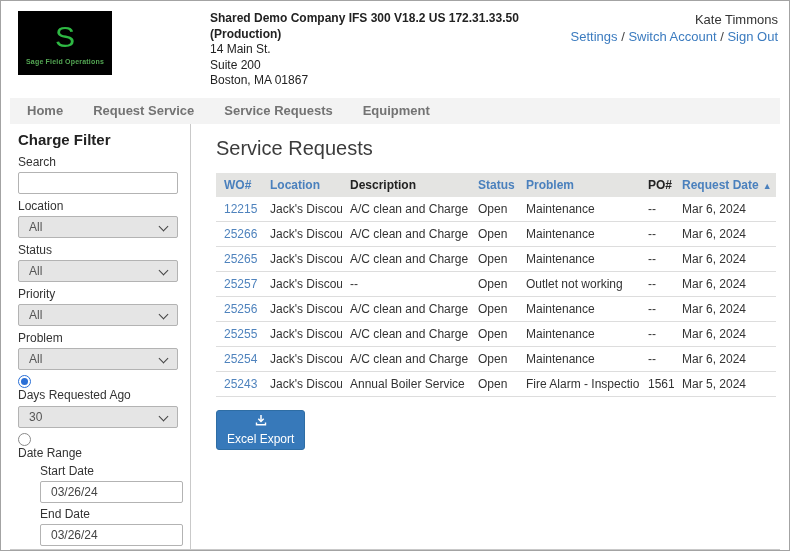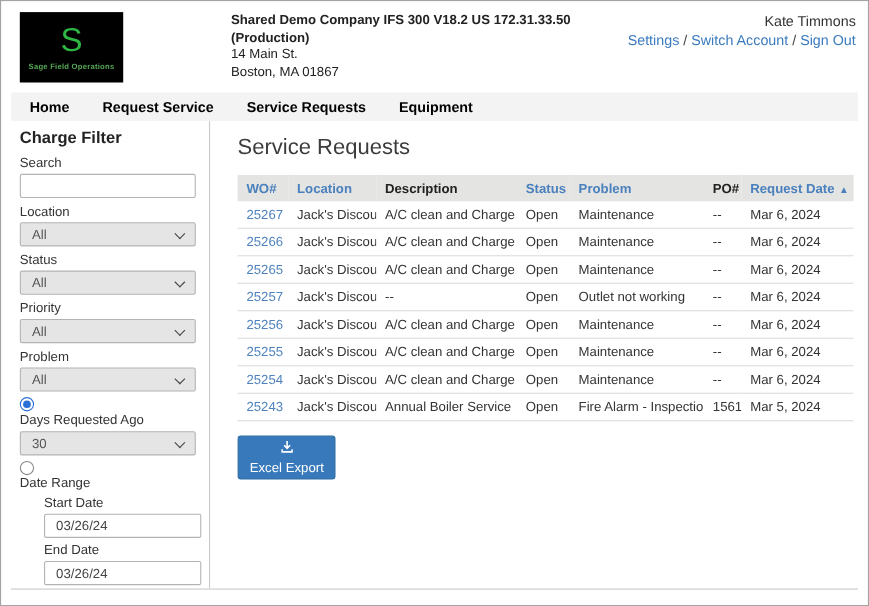--- a/index.html
+++ b/index.html
@@ -15,21 +15,21 @@
   .logo-caption { color:#53a653; font-size:7px; font-weight:bold; margin-top:6px; letter-spacing:.2px; white-space:nowrap; }
   .company { margin-left:98px; font-size:12px; color:#222; line-height:15.5px; }
   .company .bold { font-weight:bold; }
   .user { margin-left:auto; margin-right:2px; text-align:right; font-size:13px; line-height:17px; }
   .user-name { color:#333; }
   .user-links a { color:#3b7bbf; text-decoration:none; cursor:pointer; }
   .user-links .sep { color:#444; }
 
   
   .nav { margin-top:9px; background:#f3f3f3; height:26px; display:flex; align-items:center; }
-  .nav-item { font-size:13px; font-weight:bold; color:#000000; padding:0 15px; cursor:pointer; }
+  .nav-item { font-size:13px; font-weight:bold; color:#737373; padding:0 15px; cursor:pointer; }
   .nav-item:first-child { padding-left:17px; }
 
   
   .content { display:flex; border-bottom:1px solid #c9c9c9; height:426px; overflow:hidden; }
   .sidebar { width:181px; flex:none; border-right:1px solid #c9c9c9; padding:7px 10px 0 8px; }
   .main { flex:1; padding:13px 5px 0 25px; }
 
   
   .filter-title { font-size:15px; font-weight:bold; color:#222; margin-bottom:7px; }
   .field { margin-bottom:5px; }
@@ -65,20 +65,21 @@
 
     <div class="header">
       <div class="logo">
         <div class="logo-letter">S</div>
         <div class="logo-caption">Sage Field Operations</div>
       </div>
       <div class="company">
         <div class="bold">Shared Demo Company IFS 300 V18.2 US 172.31.33.50</div>
         <div class="bold">(Production)</div>
         <div>14 Main St.</div>
+        <div>Suite 200</div>
         <div>Boston, MA 01867</div>
       </div>
       <div class="user">
         <div class="user-name">Kate Timmons</div>
         <div class="user-links">
           <a>Settings</a><span class="sep"> / </span><a>Switch Account</a><span class="sep"> / </span><a>Sign Out</a>
         </div>
       </div>
     </div>
 
@@ -181,21 +182,21 @@
               <th class="sortable">Location</th>
               <th>Description</th>
               <th class="sortable">Status</th>
               <th class="sortable">Problem</th>
               <th>PO#</th>
               <th class="sortable"><span>Request Date</span><span class="sort-icon">▲</span></th>
             </tr>
           </thead>
           <tbody>
             <tr>
-              <td class="wo"><a>25267</a></td>
+              <td class="wo"><a>12215</a></td>
               <td>Jack's Discount</td>
               <td>A/C clean and Charge</td>
               <td>Open</td>
               <td>Maintenance</td>
               <td>--</td>
               <td>Mar 6, 2024</td>
             </tr>
             <tr>
               <td class="wo"><a>25266</a></td>
               <td>Jack's Discount</td>

